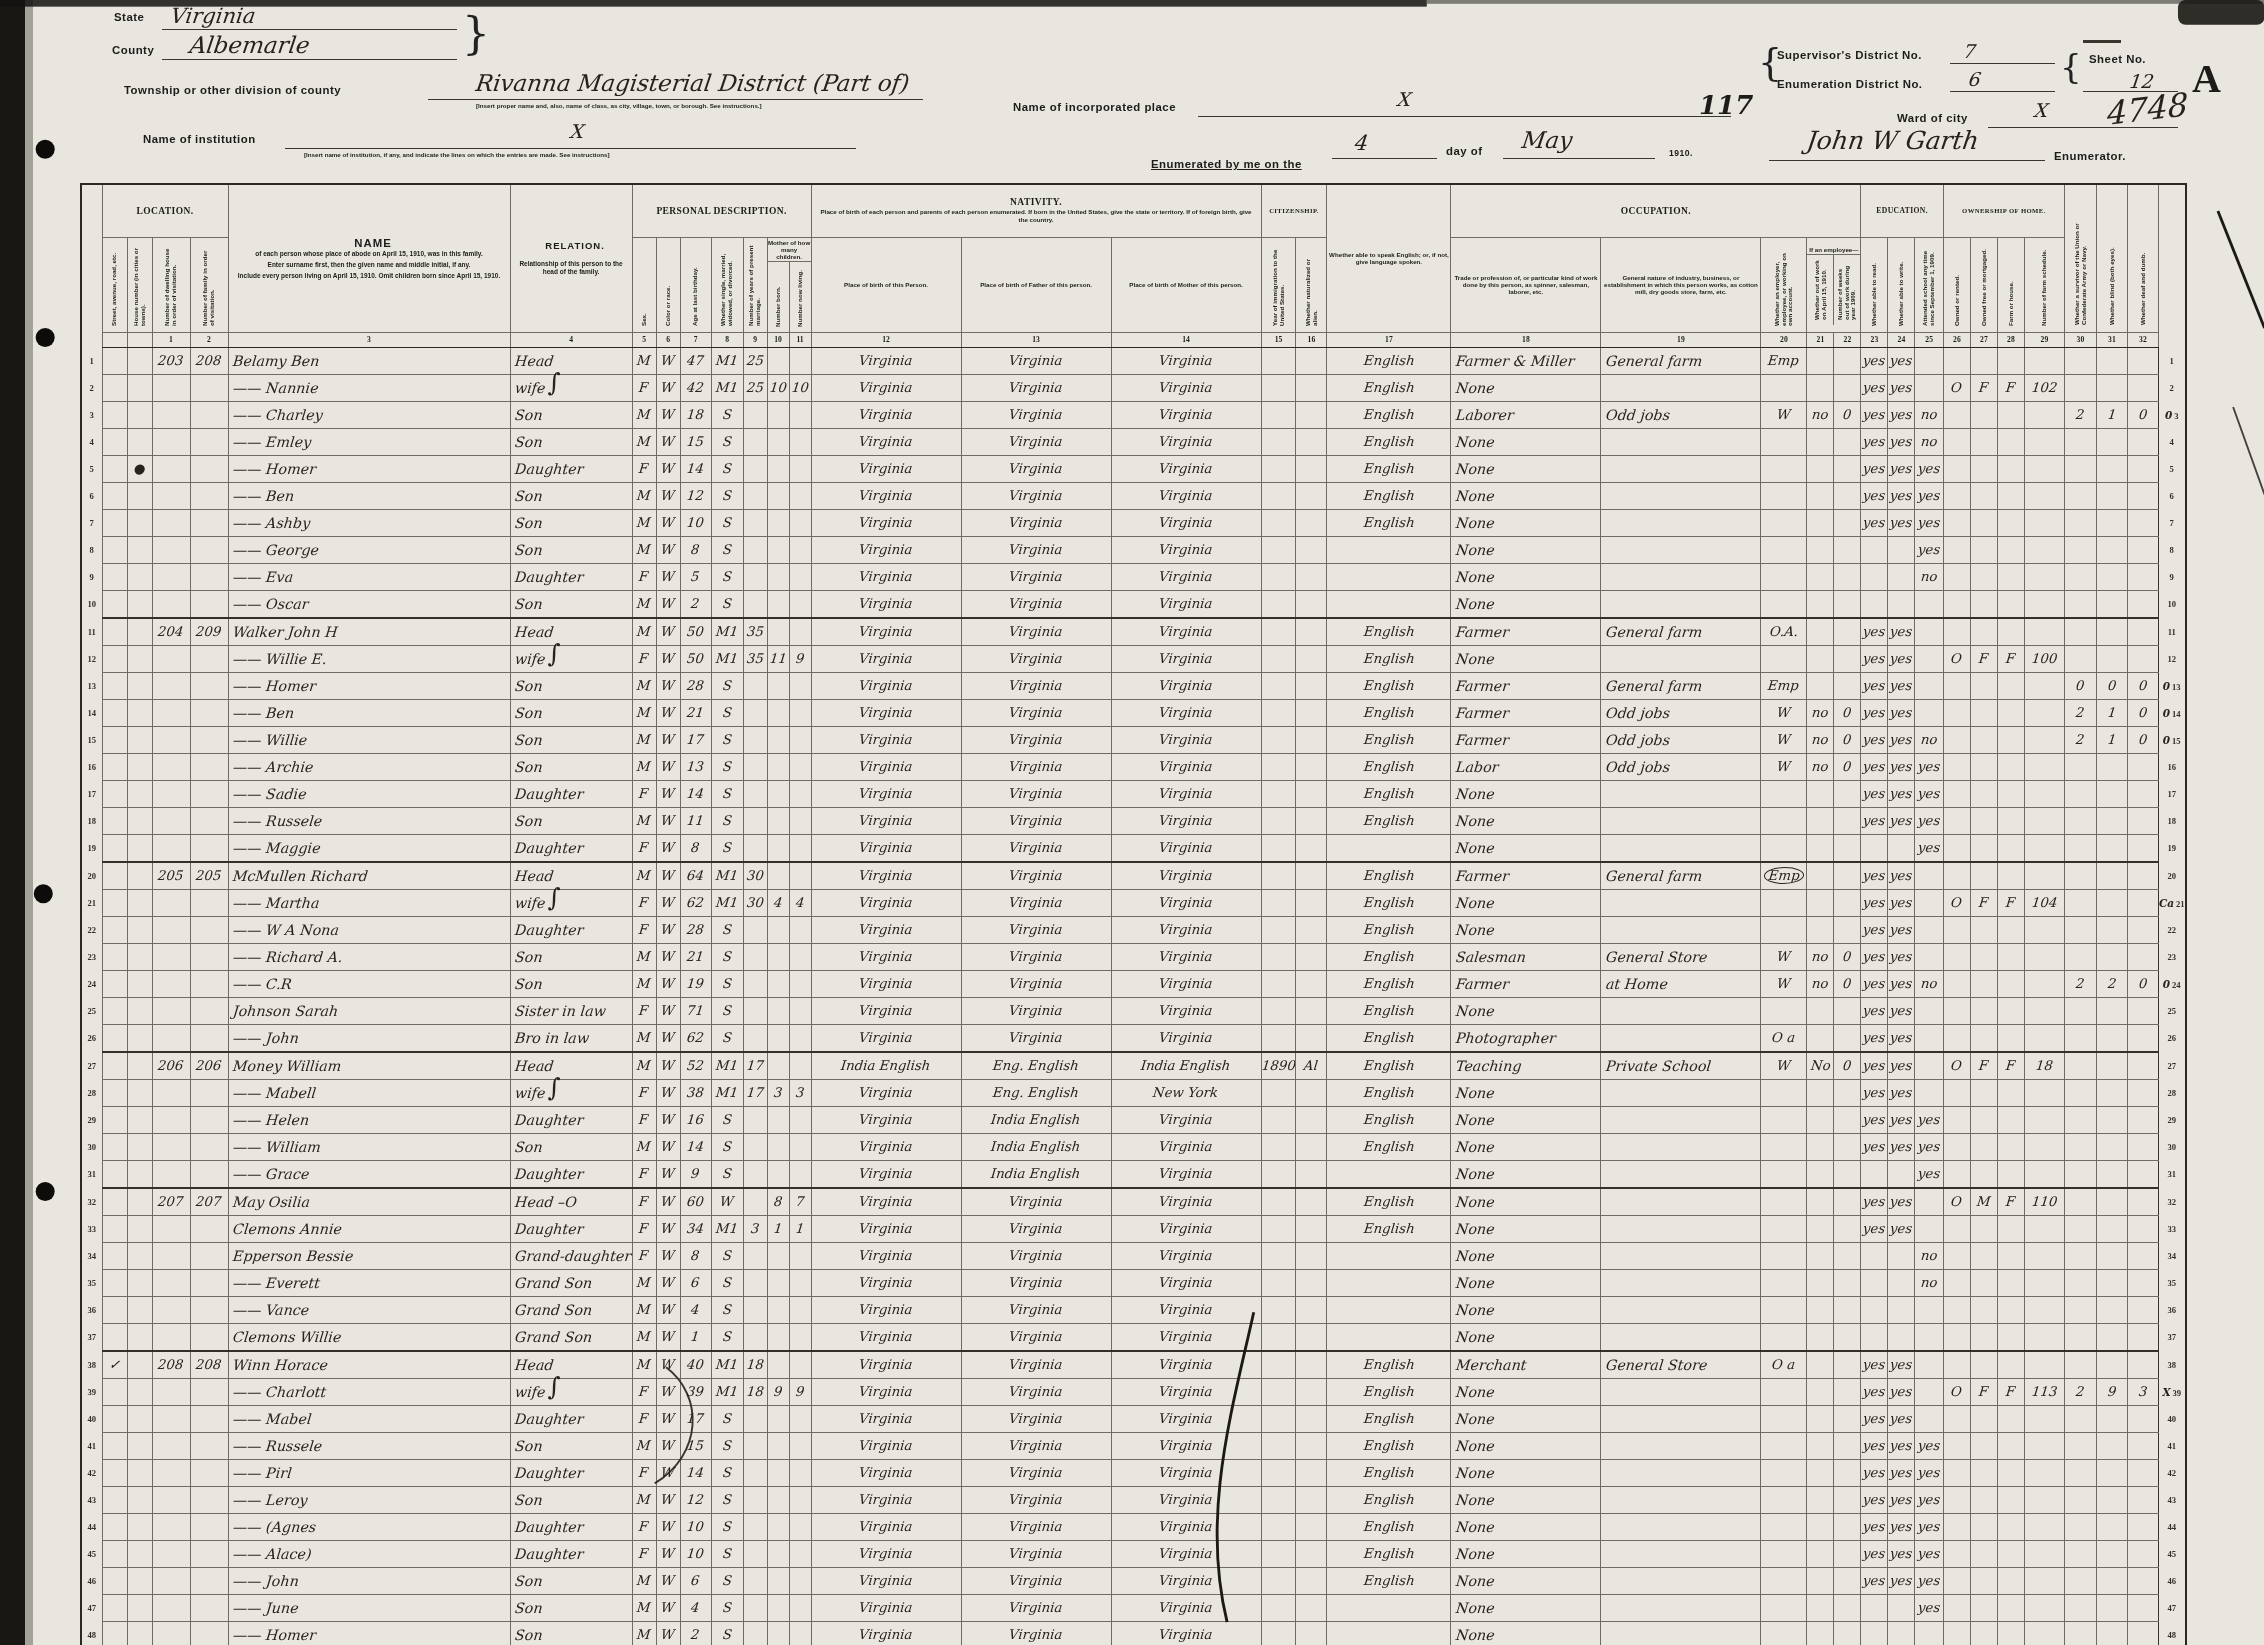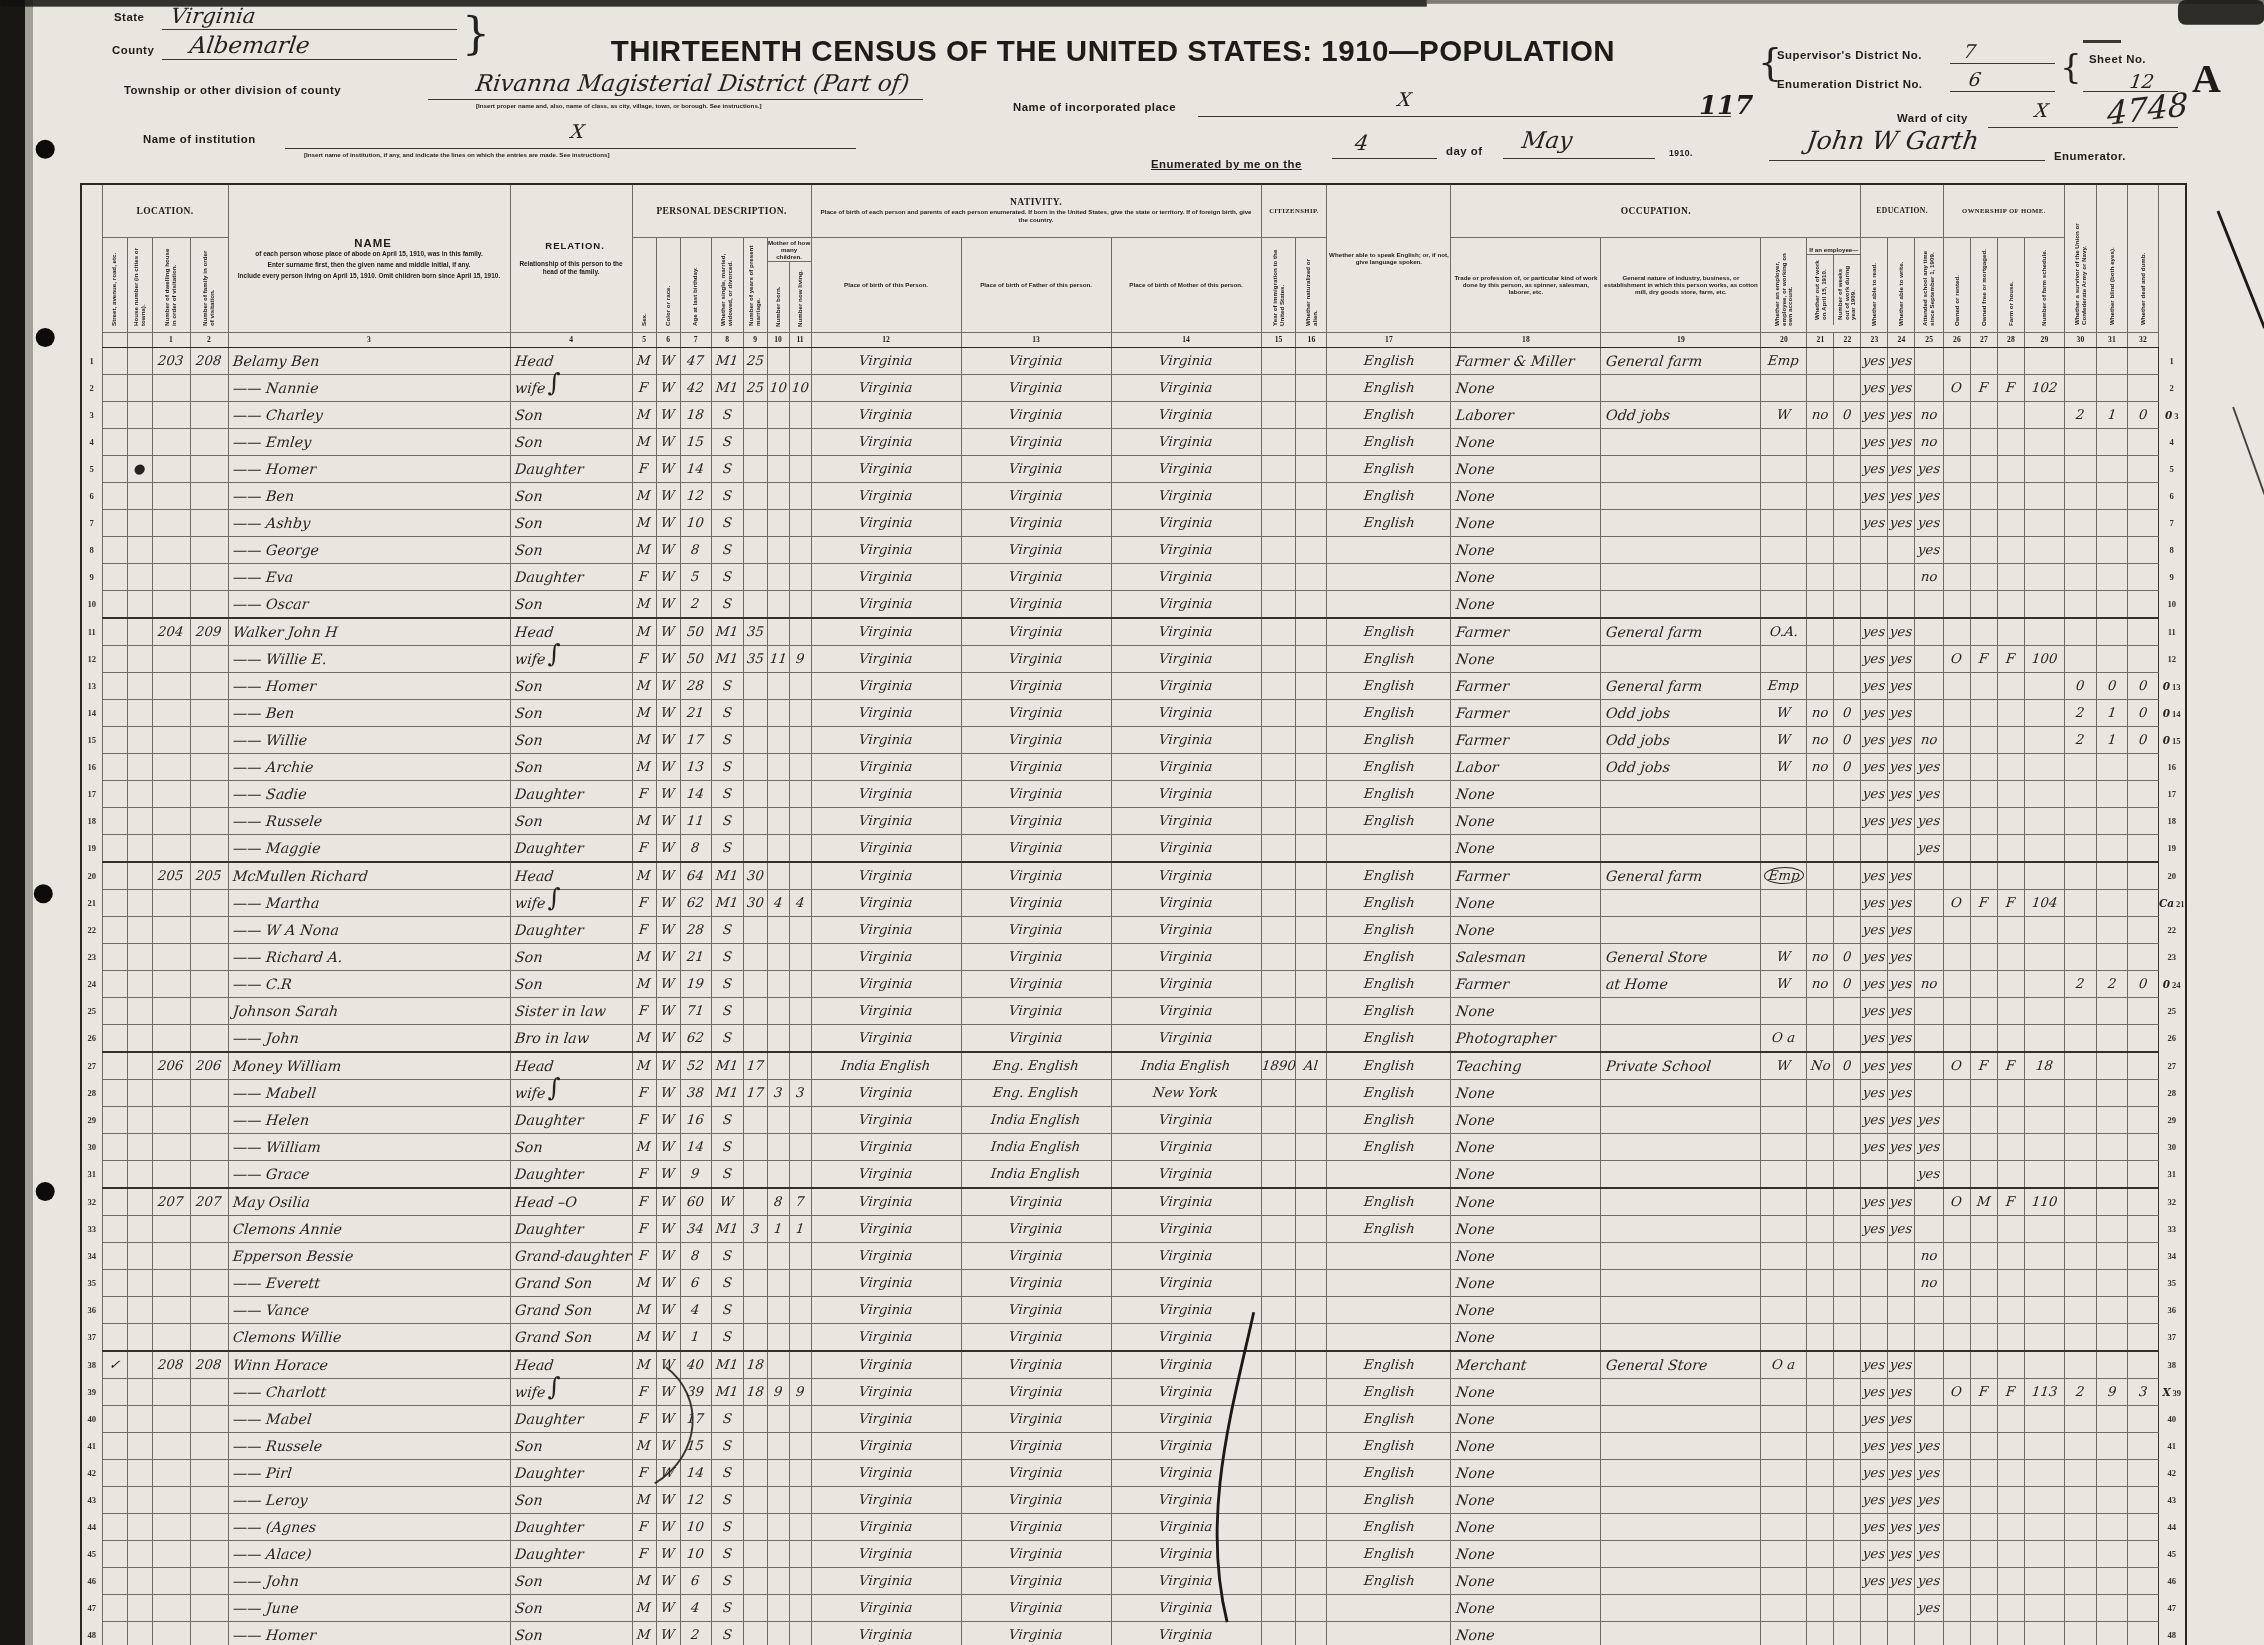--- a/index.html
+++ b/index.html
@@ -76,21 +76,20 @@
   <span class="pl" style="left:124px;top:84px;">Township or other division of county</span>
   <span class="hwa" style="left:476px;top:70px;font-size:23px;">Rivanna Magisterial District (Part of)</span>
   <div class="rule" style="left:428px;top:99px;width:495px;"></div>
   <span class="tiny" style="left:476px;top:102px;">[Insert proper name and, also, name of class, as city, village, town, or borough.  See instructions.]</span>
 
   <span class="pl" style="left:143px;top:133px;">Name of institution</span>
   <span class="hwa" style="left:571px;top:120px;font-size:19px;">X</span>
   <div class="rule" style="left:285px;top:148px;width:571px;"></div>
   <span class="tiny" style="left:304px;top:151px;">[Insert name of institution, if any, and indicate the lines on which the entries are made.  See instructions]</span>
 
-  <div id="title2">THIRTEENTH CENSUS OF THE UNITED STATES: 1910—POPULATION</div>
   <span id="stamp117">117</span>
 
   <span class="pl" style="left:1013px;top:101px;">Name of incorporated place</span>
   <span class="hwa" style="left:1398px;top:88px;font-size:19px;">X</span>
   <div class="rule" style="left:1198px;top:116px;width:533px;"></div>
   <span class="tiny" style="left:1208px;top:119px;"></span>
 
   <span class="brace" style="left:1758px;top:40px;font-size:38px;">{</span>
   <span class="pl" style="left:1777px;top:49px;">Supervisor's District No.</span>
   <span class="hwa" style="left:1964px;top:40px;font-size:19px;">7</span>

